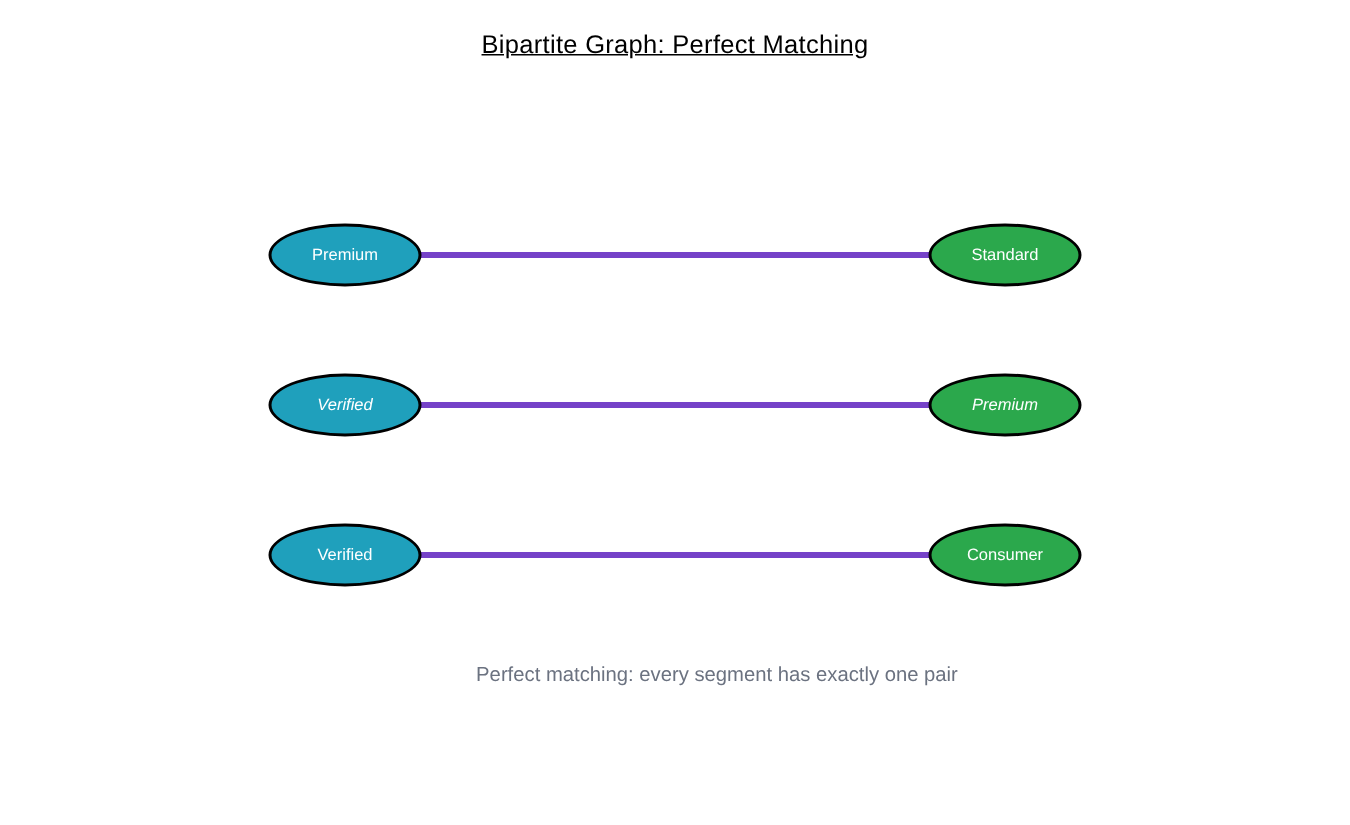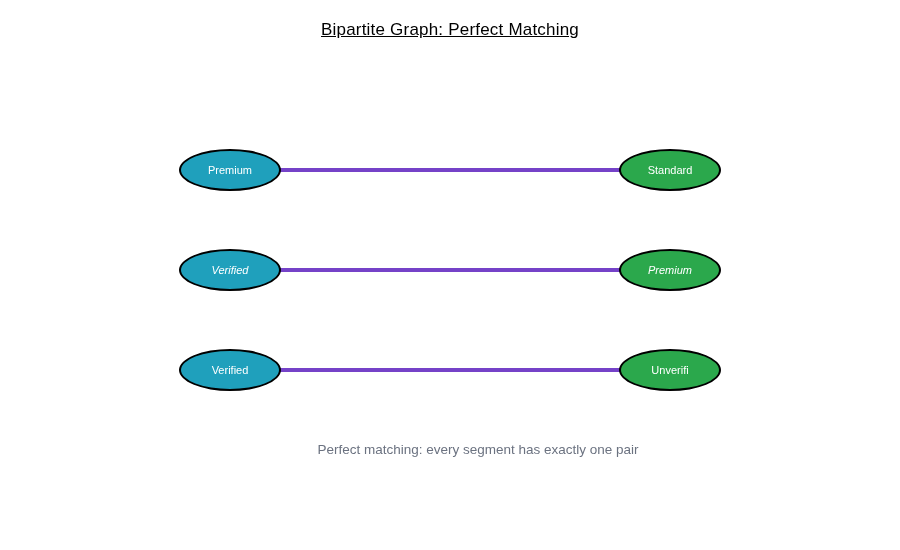--- a/index.html
+++ b/index.html
@@ -107,19 +107,19 @@
       <span>Premium</span>
     </div>
   </div>
 
   <div class="row r2">
     <div class="edge"></div>
     <div class="node left">
       <span>Verified</span>
     </div>
     <div class="node right">
-      <span>Unverifi</span>
+      <span>Consumer</span>
     </div>
   </div>
 
   <div class="caption">Perfect matching: every segment has exactly one pair</div>
 
 </div>
 
 </body></html>

